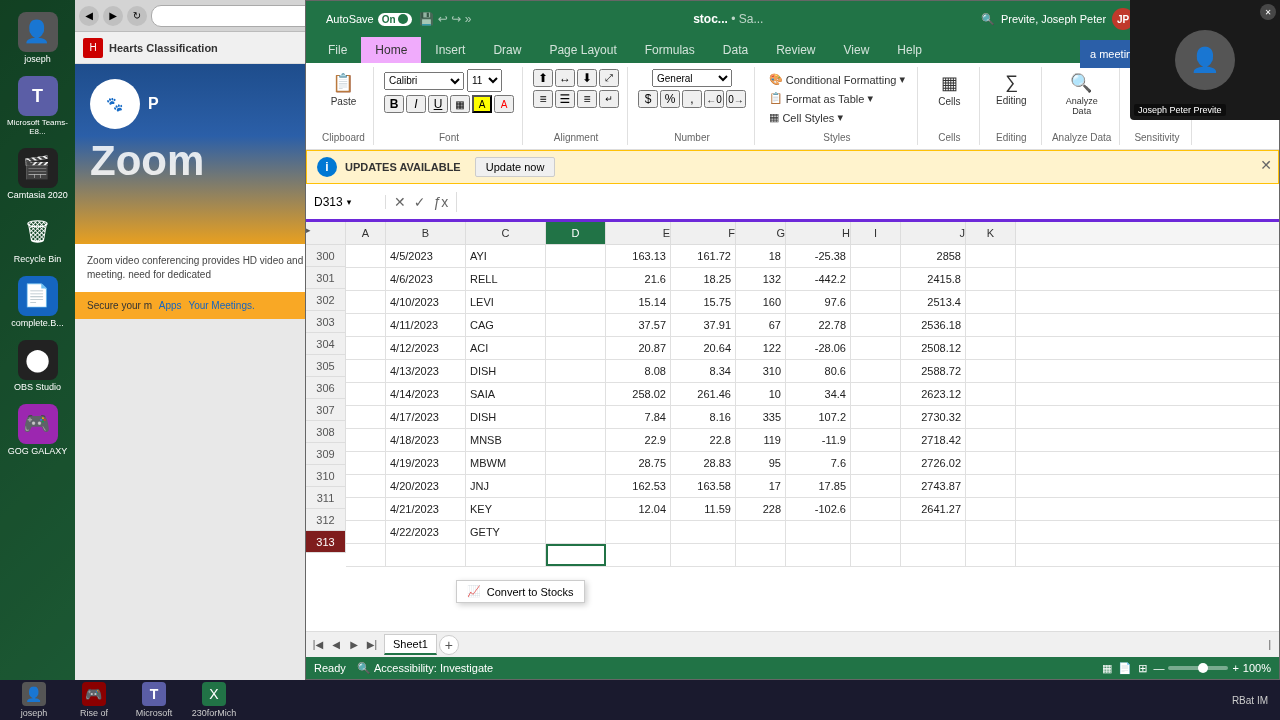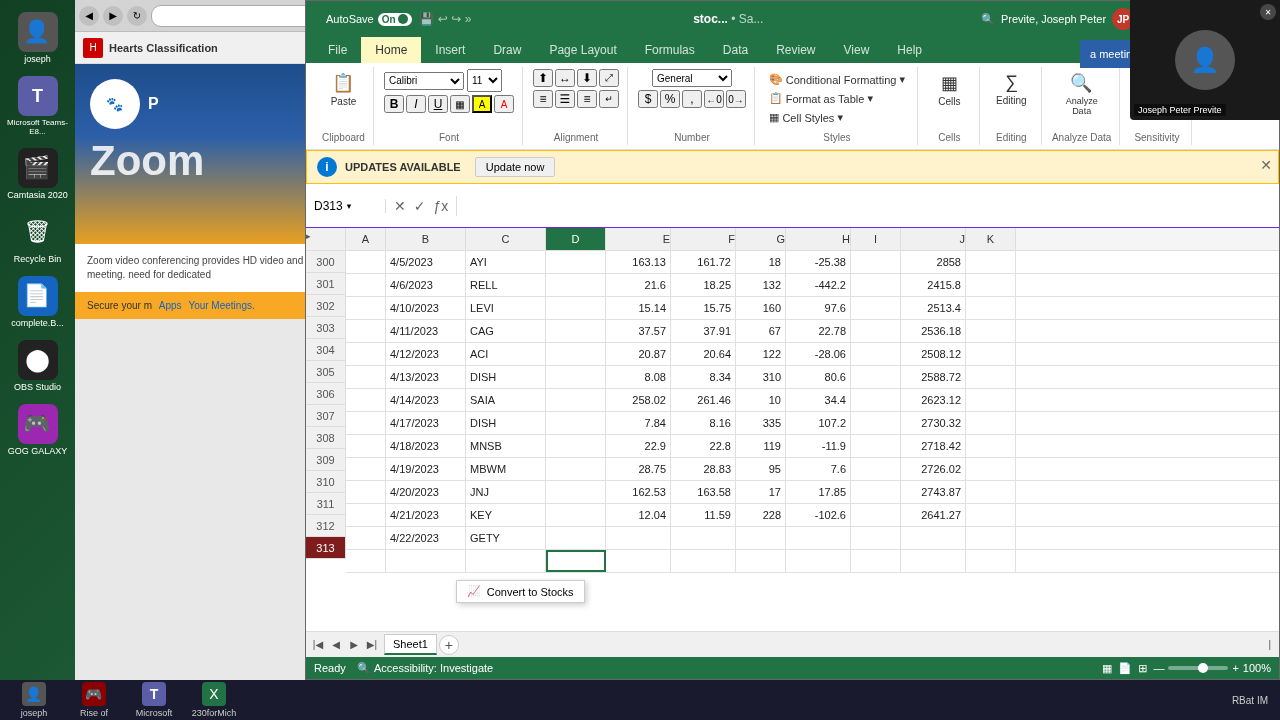--- a/index.html
+++ b/index.html
@@ -47,39 +47,39 @@
     .toggle-dot { width: 10px; height: 10px; border-radius: 50%; background: #217346; }
     .title-center { flex: 1; text-align: center; font-size: 12px; font-weight: 600; }
     .title-right { display: flex; align-items: center; gap: 6px; font-size: 11px; }
     .user-avatar { width: 22px; height: 22px; border-radius: 50%; background: #c0392b; display: flex; align-items: center; justify-content: center; color: #fff; font-size: 10px; font-weight: bold; }
     .win-btn { width: 24px; height: 24px; display: flex; align-items: center; justify-content: center; cursor: pointer; border-radius: 2px; font-size: 14px; color: #fff; }
 
     
     .ribbon { background: #fff; border-bottom: 1px solid #ddd; }
     .ribbon-tabs { display: flex; background: #217346; padding-left: 8px; }
     .ribbon-tab { padding: 6px 14px; font-size: 12px; color: rgba(255,255,255,0.8); cursor: pointer; }
-    .ribbon-tab.active { background: #fef9c3; color: #333; font-weight: 500; }
+    .ribbon-tab.active { background: #f0abfc; color: #333; font-weight: 500; }
     .ribbon-content { display: flex; padding: 4px 8px; gap: 2px; align-items: stretch; min-height: 80px; }
     .ribbon-group { display: flex; flex-direction: column; align-items: center; border-right: 1px solid #e0e0e0; padding: 2px 8px; min-width: 60px; }
     .ribbon-group-label { font-size: 10px; color: #666; margin-top: auto; padding-top: 4px; }
     .ribbon-btn { display: flex; flex-direction: column; align-items: center; cursor: pointer; padding: 3px 4px; border-radius: 2px; font-size: 10px; color: #333; min-width: 36px; text-align: center; }
     .ribbon-btn-icon { font-size: 18px; margin-bottom: 2px; }
     .ribbon-small-btn { display: flex; align-items: center; gap: 3px; cursor: pointer; padding: 2px 4px; font-size: 11px; color: #333; border-radius: 2px; white-space: nowrap; }
     .styles-group { display: flex; flex-direction: column; justify-content: space-around; }
 
     
     .update-banner { background: #fff3cd; border: 1px solid #ffc107; display: flex; align-items: center; padding: 6px 10px; gap: 8px; font-size: 11px; position: relative; }
     .update-icon { width: 20px; height: 20px; border-radius: 50%; background: #0078d4; color: #fff; display: flex; align-items: center; justify-content: center; font-size: 12px; font-weight: bold; flex-shrink: 0; }
     .update-text-bold { font-weight: bold; color: #333; margin-right: 6px; }
     .update-text { color: #444; flex: 1; }
     .update-btn { background: #f0f0f0; border: 1px solid #ccc; padding: 3px 10px; cursor: pointer; font-size: 11px; border-radius: 2px; white-space: nowrap; }
     .update-close { position: absolute; right: 6px; top: 6px; cursor: pointer; font-size: 14px; color: #666; }
 
     
-    .formula-bar { display: flex; align-items: center; border-bottom: 1px solid #6d28d9; height: 44px; justify-content: space-between; }
+    .formula-bar { display: flex; align-items: center; border-bottom: 3px solid #6d28d9; height: 38px; justify-content: space-between; }
     .cell-ref { width: 80px; border-right: 1px solid #ddd; padding: 0 8px; font-size: 12px; display: flex; align-items: center; }
     .formula-actions { display: flex; align-items: center; gap: 4px; padding: 0 6px; border-right: 1px solid #ddd; }
     .formula-action-btn { cursor: pointer; font-size: 14px; color: #666; padding: 2px; }
     .formula-input { flex: 1; padding: 0 6px; font-size: 12px; display: flex; align-items: center; }
 
     
     .spreadsheet { flex: 1; overflow: hidden; display: flex; flex-direction: column; }
     .sheet-header { display: flex; background: #f5f5f5; border-bottom: 1px solid #ddd; }
     .corner-cell { width: 40px; min-width: 40px; height: 22px; border-right: 1px solid #ddd; background: #f0f0f0; }
     .col-header { height: 22px; border-right: 1px solid #ddd; display: flex; align-items: center; justify-content: center; font-size: 11px; color: #333; background: #f0f0f0; cursor: pointer; }

